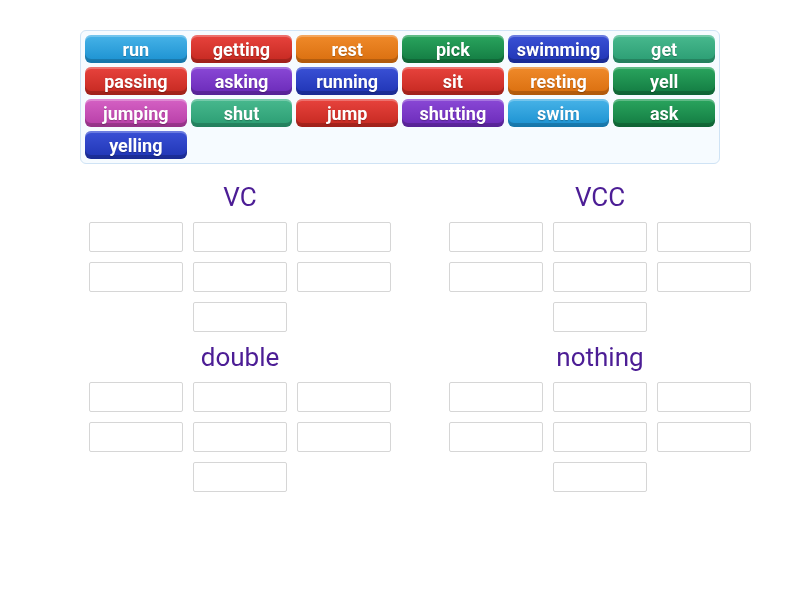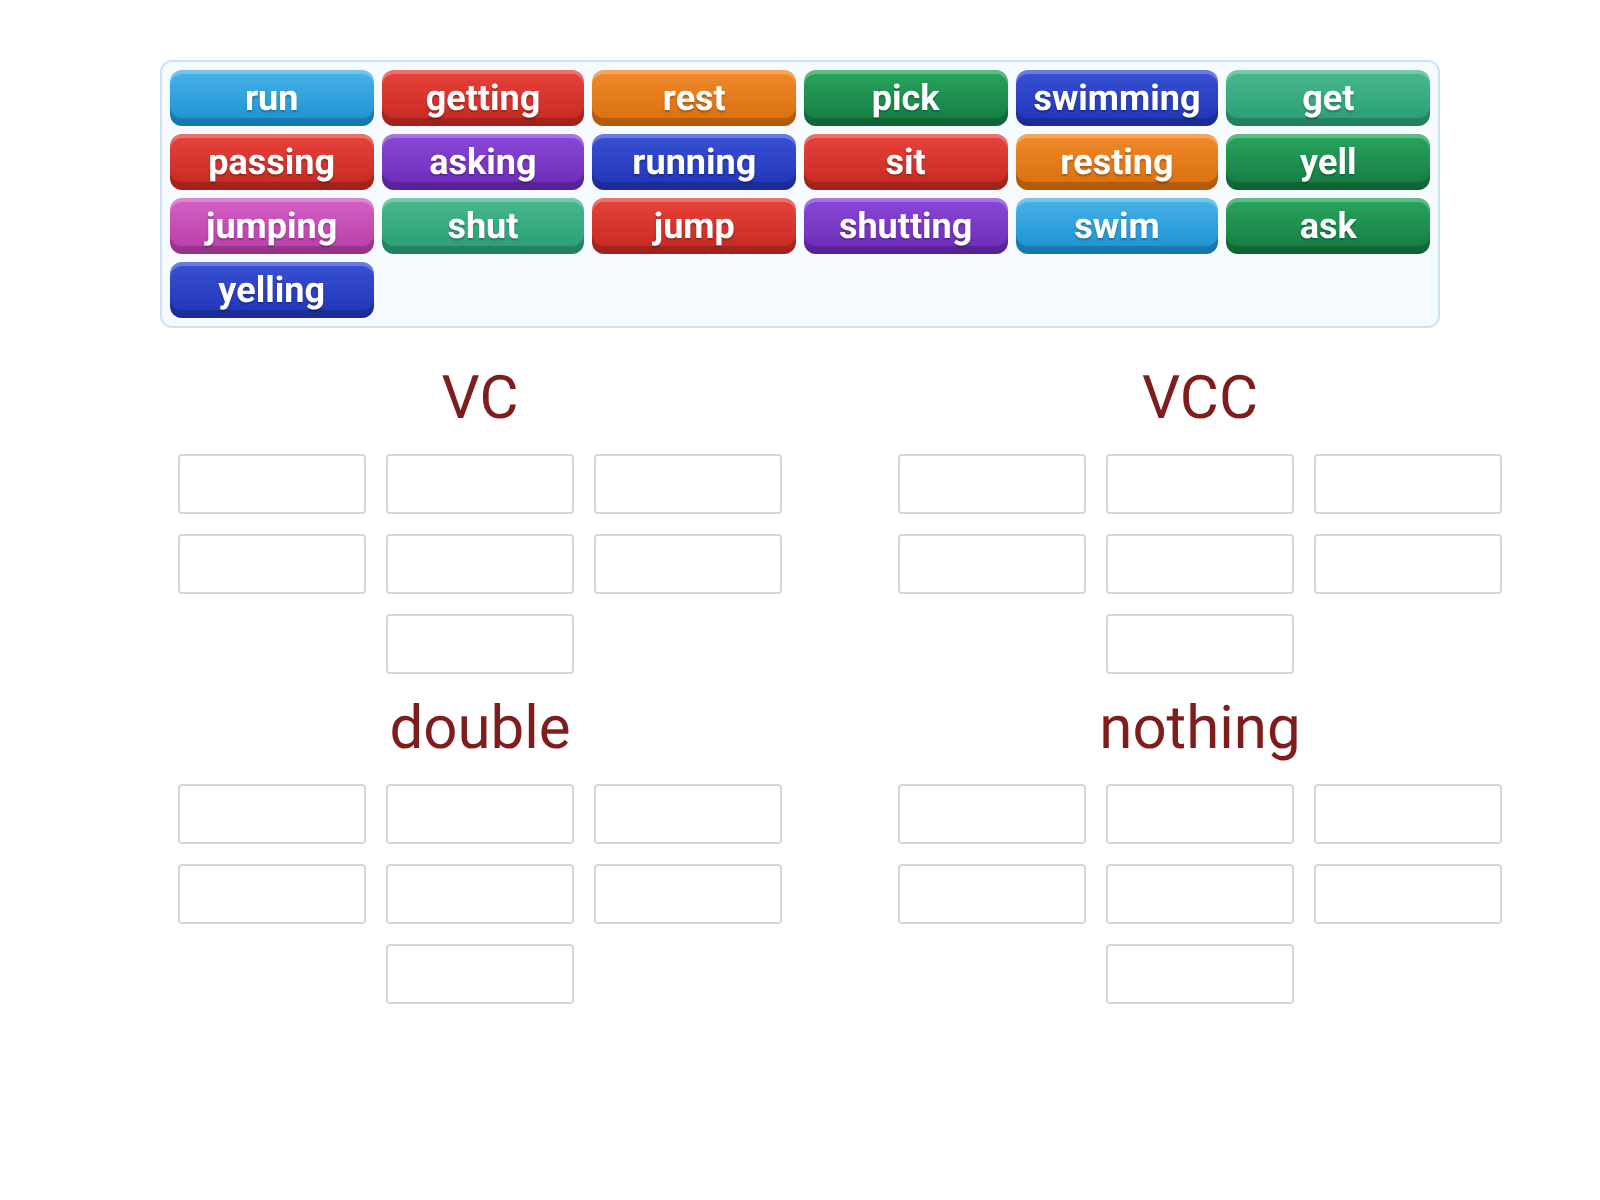--- a/index.html
+++ b/index.html
@@ -51,23 +51,23 @@
     grid-template-columns: 1fr 1fr;
     column-gap: 40px;
     row-gap: 10px;
   }
   .cat {
     display: flex;
     flex-direction: column;
     align-items: center;
   }
   .cat-title {
-    font-size: 30px;
+    font-size: 26px;
     font-weight: 400;
-    color: #7f1d1d;
+    color: #4c1d95;
     margin-bottom: 10px;
   }
   .slots {
     display: flex;
     flex-wrap: wrap;
     justify-content: center;
     gap: 10px;
     width: 320px;
   }
   .slot {

